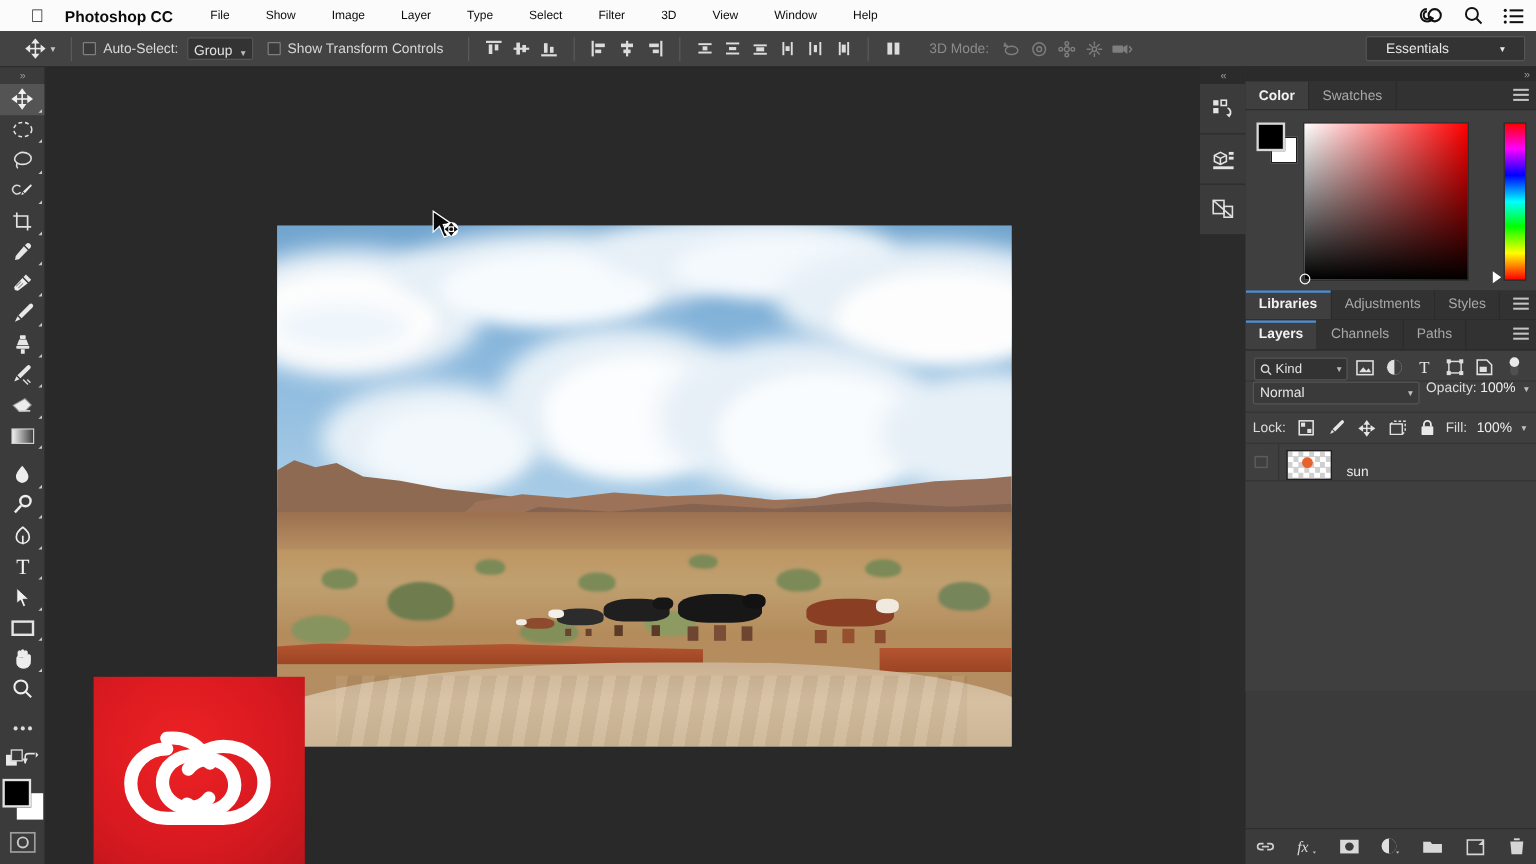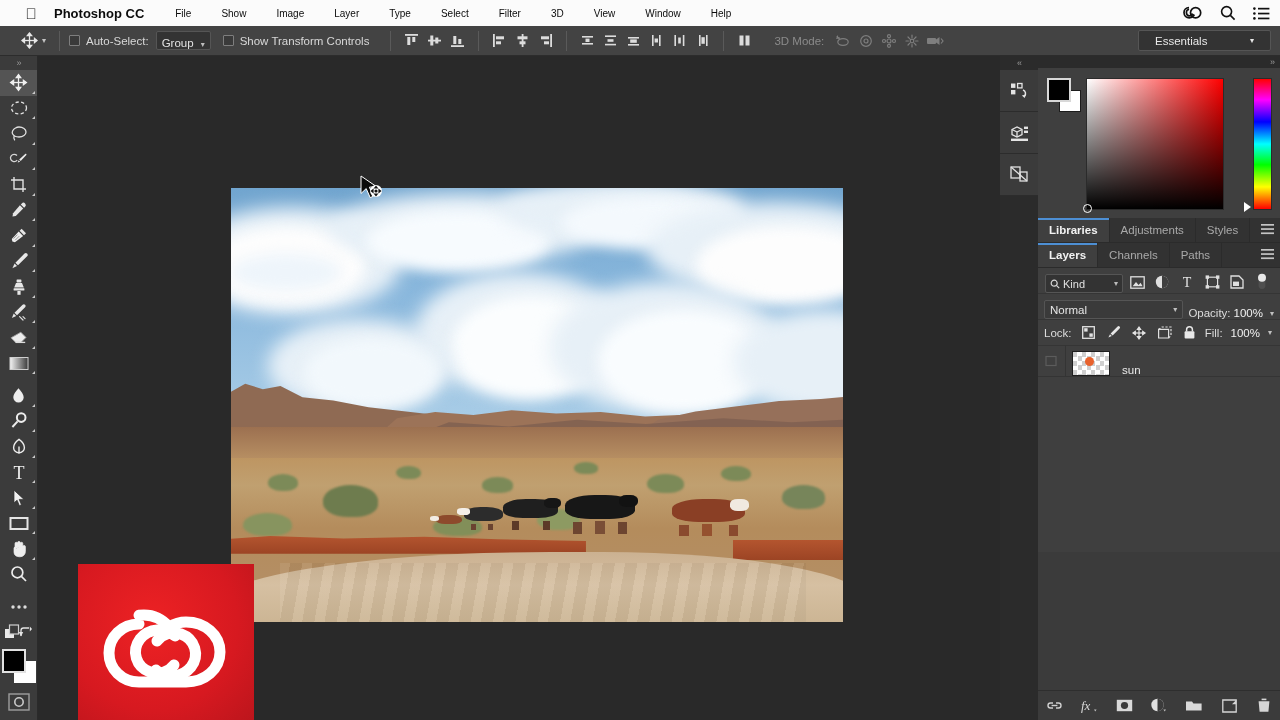--- a/index.html
+++ b/index.html
@@ -156,21 +156,21 @@
 
   .layerspanel { background:#3f3f3f; }
   .filterrow { height:26px; display:flex; align-items:flex-end; padding:0 7px; gap:3px;
     border-bottom:1px solid #353535; }
   .kind-select {
     width:78px; height:19px; background:#333; border:1px solid #555; border-radius:2px;
     display:flex; align-items:center; justify-content:space-between; padding:0 4px;
     font-size:11px; color:#e0e0e0;
   }
   .fico { width:22px; height:22px; display:flex; align-items:center; justify-content:center; }
-  .blendrow { height:26px; display:flex; align-items:flex-end; padding:0 6px; gap:5px;
+  .blendrow { height:26px; display:flex; align-items:flex-start; padding:0 6px; gap:5px;
     border-bottom:1px solid #353535; }
   .blend-select {
     width:140px; height:19px; background:#3a3a3a; border:1px solid #555; border-radius:2px;
     display:flex; align-items:center; justify-content:space-between; padding:0 5px;
     font-size:11.5px; color:#e6e6e6;
   }
   .opacity-wrap { display:flex; align-items:center; font-size:11.5px; color:#dcdcdc; gap:3px; }
   .numval { color:#f0f0f0; }
   .lockrow { height:26px; display:flex; align-items:center; padding:0 6px; gap:4px;
     border-bottom:1px solid #353535; font-size:11.5px; }
@@ -822,20 +822,33 @@
             <rect x="11" y="8" width="7" height="9"></rect>
             <line x1="2" y1="3" x2="18" y2="17"></line>
           </g>
         </svg>
     </div>
   </div>
 
   <div class="rightdock">
     <div class="dock-grip">»</div>
 
+    <div class="tabrow">
+      <div class="tab active nohl">Color</div>
+      <div class="tab">Swatches</div>
+      <div class="hamb">
+        <svg width="13" height="11" viewBox="0 0 13 11">
+            <g fill="#c4c4c4">
+              <rect y="0" width="13" height="1.7"></rect>
+              <rect y="4.2" width="13" height="1.7"></rect>
+              <rect y="8.4" width="13" height="1.7"></rect>
+            </g>
+          </svg>
+      </div>
+    </div>
     <div class="colorpanel">
       <div class="swatch-stack">
         <div class="sw-back"></div>
         <div class="sw-front"></div>
       </div>
       <div class="sv-field">
         <div class="s1"></div>
           <div class="s2"></div>
         <div class="sv-marker"></div>
       </div>

